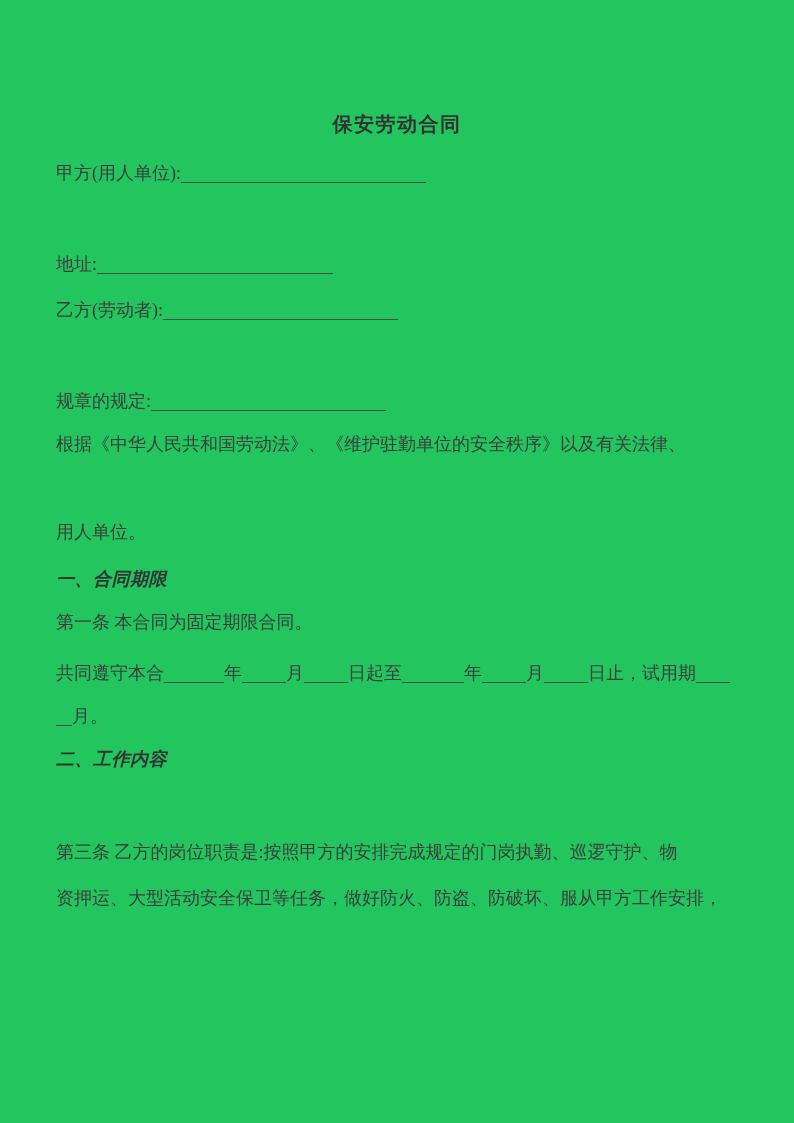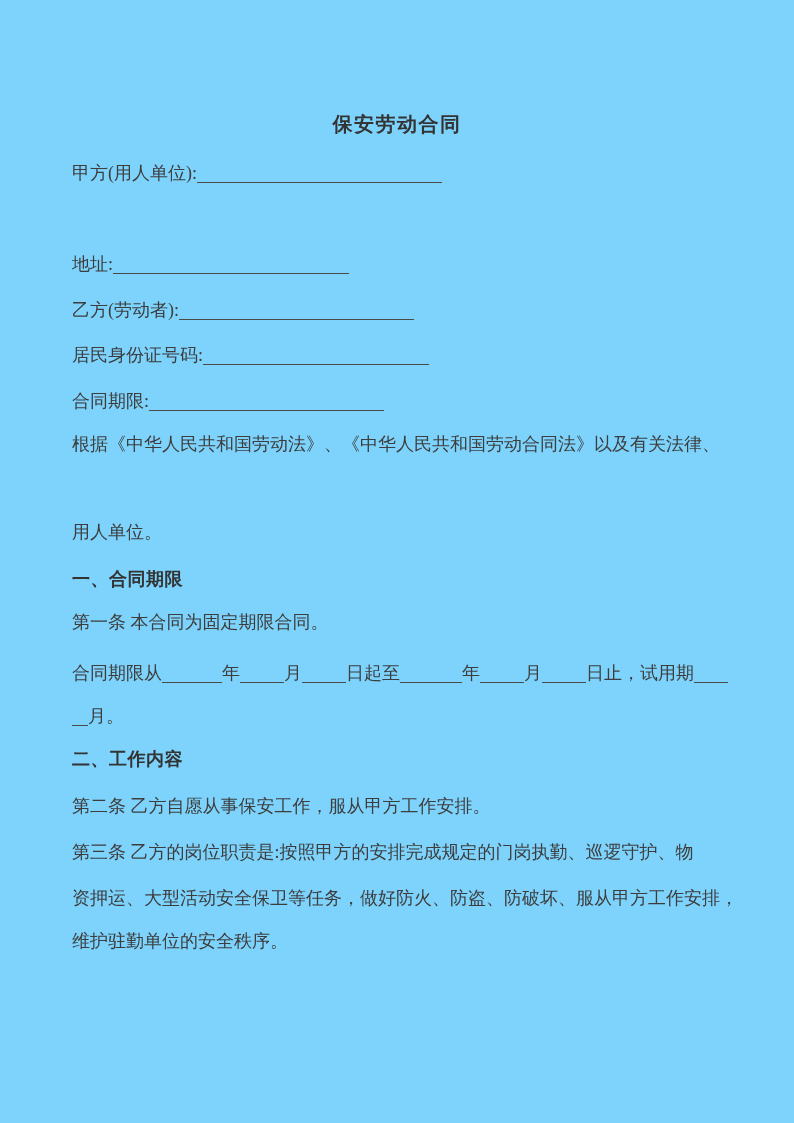--- a/index.html
+++ b/index.html
@@ -1,28 +1,28 @@
 <!DOCTYPE html>
 <html><head>
 <meta charset="utf-8">
 <style>
   html,body{margin:0;padding:0;}
   body{
     width:794px;height:1123px;background:#ffffff;position:relative;overflow:hidden;
     font-family:"Liberation Serif","DejaVu Serif",serif;color:#3d3d3d;
   }
-  .page{position:absolute;inset:0;background:#7dd3fc;}
+  .page{position:absolute;inset:0;background:#22c55e;}
   .line{
-    position:absolute;left:72px;font-size:18px;line-height:26px;white-space:nowrap;
+    position:absolute;left:56px;font-size:18px;line-height:26px;white-space:nowrap;
   }
   .title{
     left:0;width:794px;text-align:center;font-weight:700;font-size:20px;
     letter-spacing:1.5px;color:#333333;
   }
-  .heading{font-weight:700;color:#333333;letter-spacing:0.5px;}
+  .heading{font-weight:700;color:#333333;letter-spacing:0.5px;font-style:italic;}
   .ul{
     display:inline-block;height:5px;border-bottom:1px solid #4a4a4a;
     vertical-align:-4px;
   }
   
   .w245{width:245px}.w232{width:232px}.w236{width:236px}.w235{width:235px}
   .w226{width:226px}.w60{width:60px}.w44{width:44px}.w62{width:62px}
   .w34{width:34px}.w16{width:16px}
   
   .y111{top:111px}.y160{top:160px}.y206{top:206px}.y251{top:251px}
@@ -38,37 +38,34 @@
 
   <div class="line title y111">保安劳动合同</div>
 
   <div class="line y160"><span>甲方(用人单位):</span><span class="ul w245"></span></div>
 
 
   <div class="line y251"><span>地址:</span><span class="ul w236"></span></div>
 
   <div class="line y297"><span>乙方(劳动者):</span><span class="ul w235"></span></div>
 
-  <div class="line y342"><span>居民身份证号码:</span><span class="ul w226"></span></div>
 
-  <div class="line y388"><span>合同期限:</span><span class="ul w235"></span></div>
+  <div class="line y388"><span>规章的规定:</span><span class="ul w235"></span></div>
 
-  <div class="line y431">根据《中华人民共和国劳动法》、《中华人民共和国劳动合同法》以及有关法律、</div>
+  <div class="line y431">根据《中华人民共和国劳动法》、《维护驻勤单位的安全秩序》以及有关法律、</div>
   <div class="line y519">用人单位。</div>
 
   <div class="line heading y566">一、合同期限</div>
 
   <div class="line y609">第一条 本合同为固定期限合同。</div>
 
-  <div class="line y660"><span>合同期限从</span><span class="ul w60"></span><span>年</span><span class="ul w44"></span><span>月</span><span class="ul w44"></span><span>日起至</span><span class="ul w62"></span><span>年</span><span class="ul w44"></span><span>月</span><span class="ul w44"></span><span>日止，试用期</span><span class="ul w34"></span></div>
+  <div class="line y660"><span>共同遵守本合</span><span class="ul w60"></span><span>年</span><span class="ul w44"></span><span>月</span><span class="ul w44"></span><span>日起至</span><span class="ul w62"></span><span>年</span><span class="ul w44"></span><span>月</span><span class="ul w44"></span><span>日止，试用期</span><span class="ul w34"></span></div>
 
   <div class="line y703"><span class="ul w16"></span><span>月。</span></div>
 
   <div class="line heading y746">二、工作内容</div>
 
-  <div class="line y793">第二条 乙方自愿从事保安工作，服从甲方工作安排。</div>
 
   <div class="line y839">第三条 乙方的岗位职责是:按照甲方的安排完成规定的门岗执勤、巡逻守护、物</div>
   <div class="line y885">资押运、大型活动安全保卫等任务，做好防火、防盗、防破坏、服从甲方工作安排，</div>
-  <div class="line y928">维护驻勤单位的安全秩序。</div>
 
 
 </div>
 
 </body></html>

